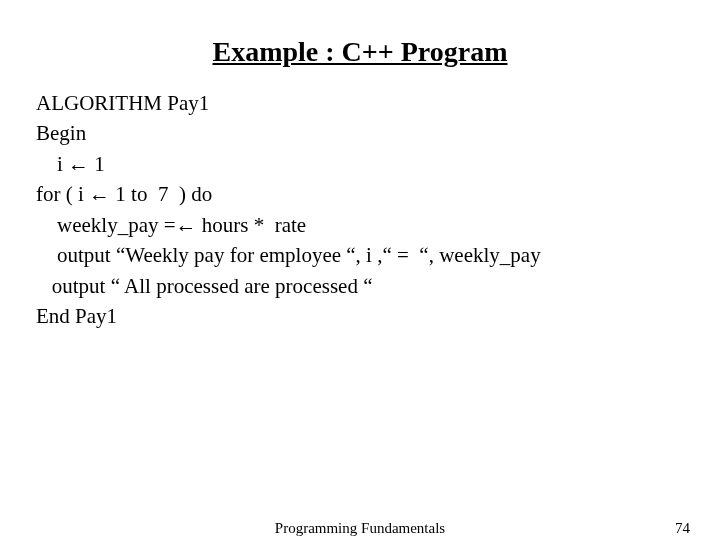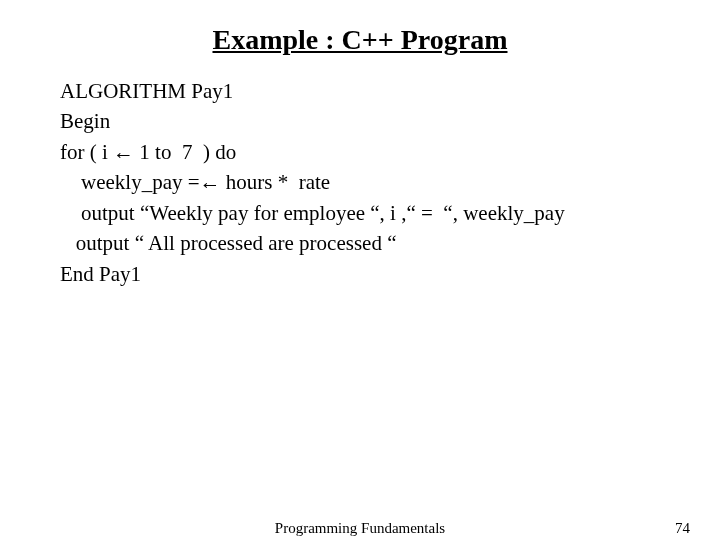--- a/index.html
+++ b/index.html
@@ -9,25 +9,25 @@
       background: #fff;
       font-family: "Times New Roman", Times, serif;
       color: #000;
       position: relative;
     }
     .slide-title {
       text-align: center;
       font-size: 28px;
       font-weight: bold;
       text-decoration: underline;
-      padding-top: 24px;
+      padding-top: 36px;
       padding-bottom: 20px;
     }
     .content {
-      padding-left: 60px;
+      padding-left: 36px;
       padding-right: 44px;
       font-size: 21px;
       line-height: 1.45;
     }
     .content .line { white-space: pre; }
     .footer {
       position: absolute;
       bottom: 20px;
       width: 100%;
       font-size: 15px;
@@ -43,20 +43,21 @@
     }
   </style>
 </head>
 <body>
 
 <div class="slide-title">Example : C++ Program</div>
 
 <div class="content">
   <div class="line">ALGORITHM Pay1</div>
   <div class="line">Begin</div>
+  <div class="line">    i ← 1</div>
   <div class="line">for ( i ← 1 to  7  ) do</div>
   <div class="line">    weekly_pay =← hours *  rate</div>
   <div class="line">    output “Weekly pay for employee “, i ,“ =  “, weekly_pay</div>
   <div class="line">   output “ All processed are processed “</div>
   <div class="line">End Pay1</div>
 </div>
 
 <div class="footer">
   <span class="footer-center">Programming Fundamentals</span>
   <span class="footer-right">74</span>

